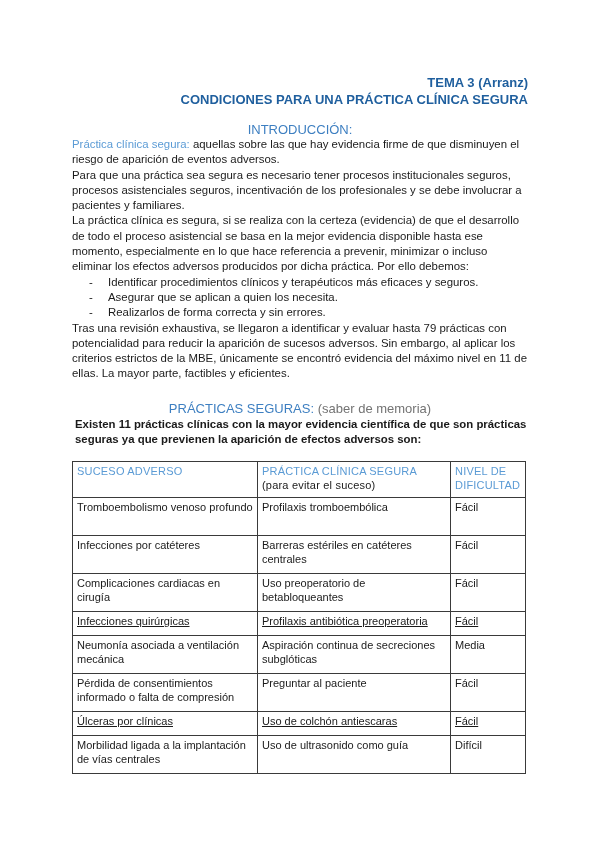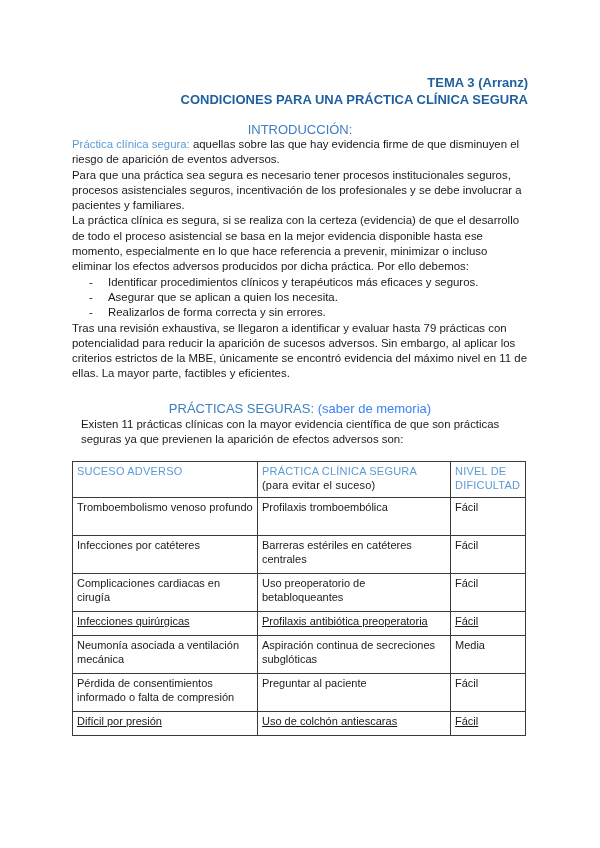--- a/index.html
+++ b/index.html
@@ -72,27 +72,28 @@
       left: 17px;
       top: 0;
     }
     .practicas-heading {
       position: absolute;
       top: 401px;
       left: 0;
       width: 456px;
     }
     .memo {
-      color: #3b82f6;
+      color: #737373;
     }
     .practicas-body {
       position: absolute;
       top: 417px;
-      left: 9px;
-      width: 456px;
+      left: 3px;
+      width: 456px;
+      font-weight: bold;
     }
     table.practices {
       position: absolute;
       top: 461px;
       left: 0;
       width: 454px;
       border-collapse: collapse;
       font-size: 11px;
       line-height: 13.5px;
       padding-left: 28px;
@@ -186,20 +187,25 @@
         <td>Neumonía asociada a ventilación mecánica</td>
         <td>Aspiración continua de secreciones subglóticas</td>
         <td>Media</td>
       </tr>
       <tr class="h38">
         <td>Pérdida de consentimientos informado o falta de compresión</td>
         <td>Preguntar al paciente</td>
         <td>Fácil</td>
       </tr>
       <tr class="h24">
-        <td>Difícil por presión</td>
+        <td>Úlceras por clínicas</td>
         <td>Uso de colchón antiescaras</td>
         <td>Fácil</td>
+      </tr>
+      <tr class="h38">
+        <td>Morbilidad ligada a la implantación de vías centrales</td>
+        <td>Uso de ultrasonido como guía</td>
+        <td>Difícil</td>
       </tr>
     </tbody>
   </table>
 
 </div>
 
 </body></html>

